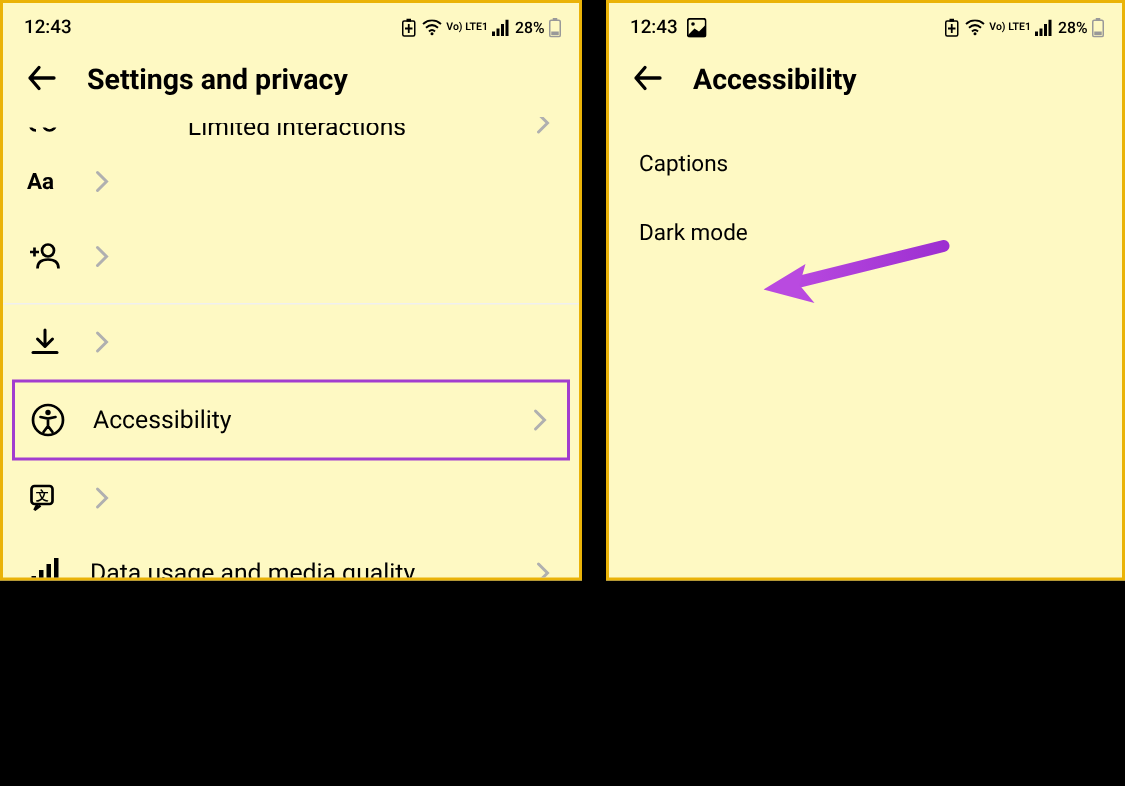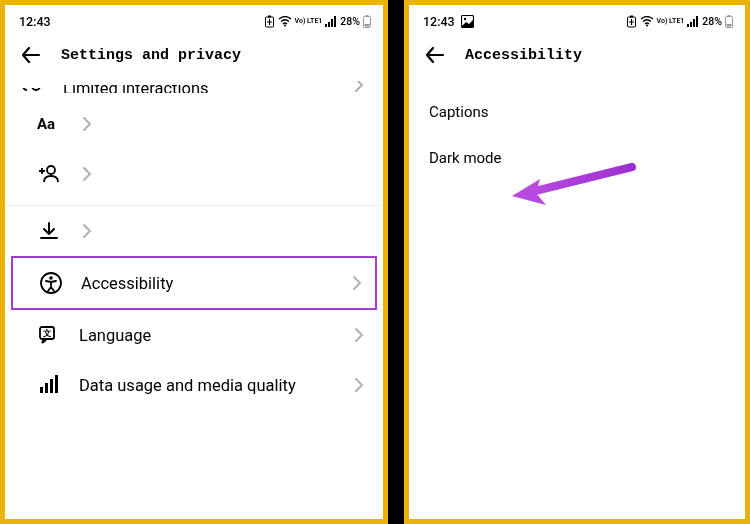--- a/index.html
+++ b/index.html
@@ -5,24 +5,24 @@
   * { box-sizing: border-box; margin: 0; padding: 0; }
   body {
     font-family: -apple-system, BlinkMacSystemFont, 'Segoe UI', Roboto, sans-serif;
     background: #000;
     width: 750px;
     height: 524px;
     display: flex;
     overflow: hidden;
   }
   .phone {
-    background: #ffffff;
-    height: 524px;
+    background: #fef9c3;
+    height: 387px;
     position: relative;
-    border: 5px solid #eab308;
+    border: 2px solid #eab308;
     overflow: hidden;
   }
   .phone-left { width: 388px; }
   .divider-gap { width: 16px; background: #000; flex-shrink: 0; }
   .phone-right { flex: 1; }
   .status-bar {
     display: flex;
     justify-content: space-between;
     align-items: center;
     padding: 6px 12px 2px 14px;
@@ -34,29 +34,29 @@
   .status-left { display: flex; align-items: center; gap: 6px; }
   .status-right { display: flex; align-items: center; gap: 3px; font-size: 10.5px; }
   .status-right svg { display: block; }
   .header {
     display: flex;
     align-items: center;
     padding: 10px 14px 14px 14px;
     gap: 18px;
   }
   .back-arrow { width: 24px; height: 24px; flex-shrink: 0; }
-  .header-title { font-size: 15px; font-weight: 700; color: #000; font-family: Liberation Mono, monospace; }
+  .header-title { font-size: 19px; font-weight: 700; color: #000; }
   .settings-item {
     display: flex;
     align-items: center;
     padding: 13px 16px;
     gap: 18px;
     position: relative;
   }
-  .settings-item .icon-slot { width: 24px; height: 24px; display: flex; align-items: flex-start; justify-content: center; flex-shrink: 0; margin-left: 16px; }
+  .settings-item .icon-slot { width: 24px; height: 24px; display: flex; align-items: flex-start; justify-content: center; flex-shrink: 0; }
   .settings-item .label { flex: 1; font-size: 16.5px; color: #000; }
   .chevron { width: 16px; height: 16px; flex-shrink: 0; }
   .chevron svg { stroke: #b0b0b0; }
   .section-label {
     padding: 20px 16px 8px 16px;
     font-size: 14.5px;
     color: #8e8e8e;
   }
   .thin-sep { height: 1px; background: #f0f0f0; margin-top: 6px; }
   .highlight-box {
@@ -64,20 +64,21 @@
     margin: 0 6px;
     padding: 13px 10px 13px 10px !important;
   }
   .cutoff-item {
     display: flex;
     align-items: flex-end;
     padding: 0 16px 6px 16px;
     gap: 18px;
     height: 18px;
     overflow: hidden;
+    text-align: center;
   }
   .cutoff-item .icon-slot { width: 24px; height: 10px; }
   .cutoff-item .label { flex: 1; font-size: 16.5px; color: #000; line-height: 8px; overflow: hidden; }
   .simple-list { padding: 8px 0; }
   .simple-item {
     padding: 14px 20px;
     font-size: 15px;
     color: #000;
   }
   .arrow-annotation {
@@ -199,21 +200,20 @@
   </div>
 
   <div class="settings-item">
     <span class="icon-slot">
       <svg width="24" height="24" viewBox="0 0 24 24">
           <rect x="3" y="4" width="14" height="12" rx="2" stroke="#000" stroke-width="1.8" fill="none"></rect>
           <path d="M7 16 L5 20 L9 17" stroke="#000" stroke-width="1.8" fill="none"></path>
           <text x="6" y="13" font-size="8.5" font-weight="700" fill="#000">文</text>
         </svg>
     </span>
-    <span class="label">Language</span>
     <span class="chevron"><svg width="16" height="16" viewBox="0 0 16 16">
           <path d="M5 2 L11 8 L5 14" stroke-width="2" fill="none" stroke-linecap="round"></path>
         </svg></span>
   </div>
 
   <div class="settings-item">
     <span class="icon-slot">
       <svg width="24" height="24" viewBox="0 0 24 24">
           <rect x="3" y="14" width="3" height="6" fill="#000"></rect>
           <rect x="8" y="10" width="3" height="10" fill="#000"></rect>

